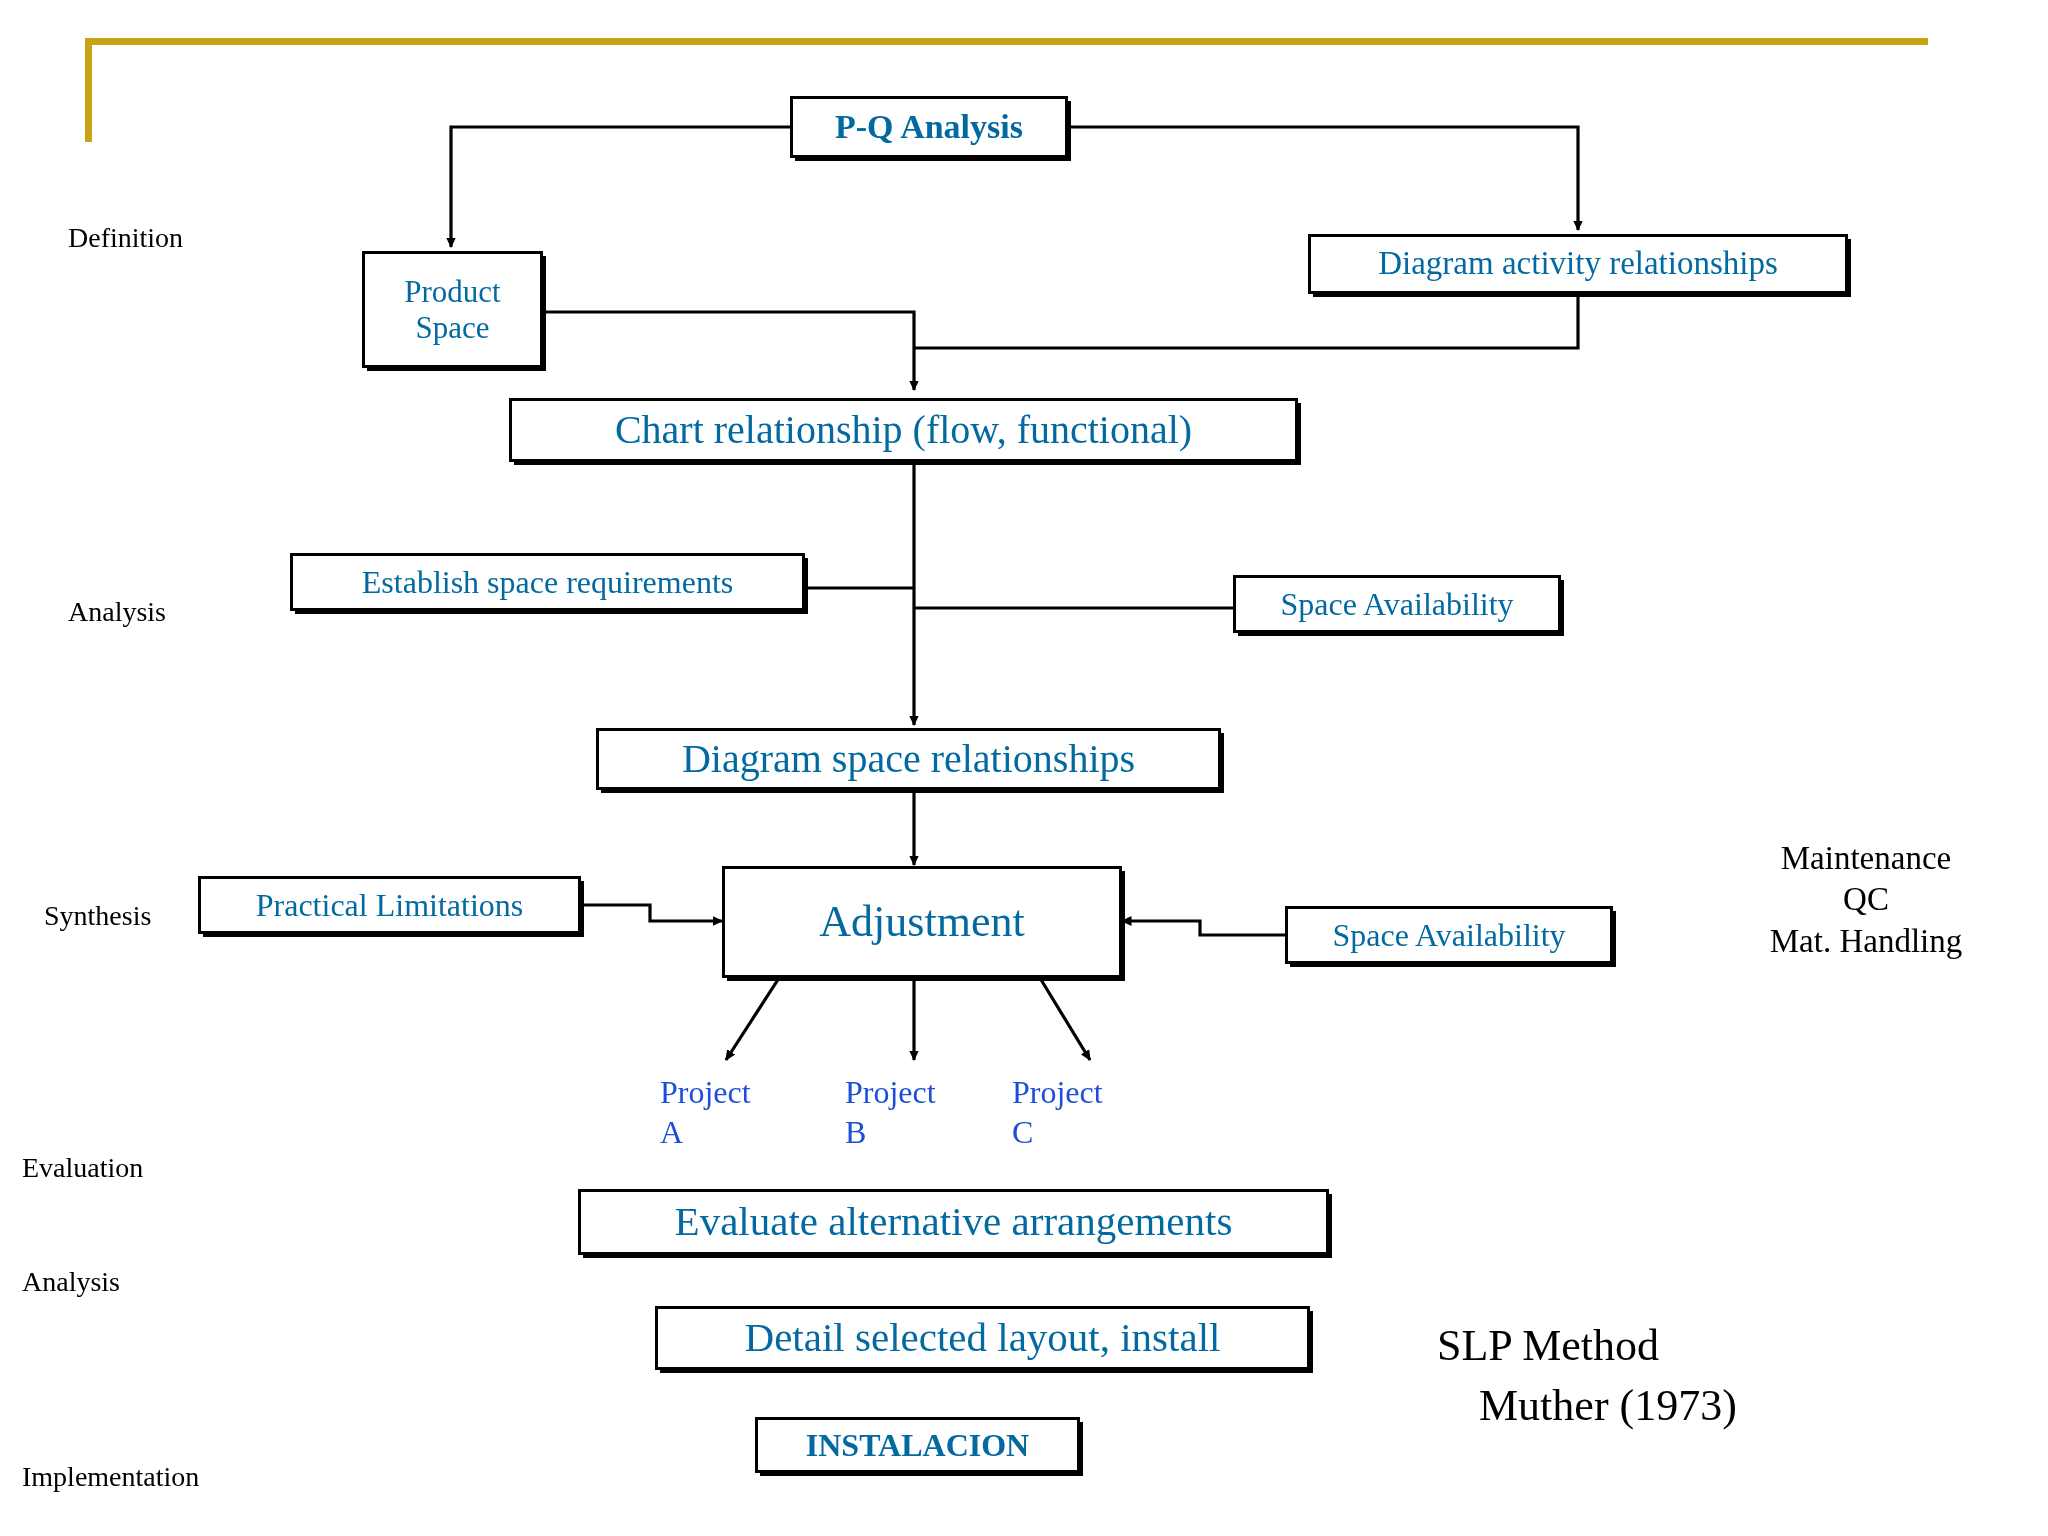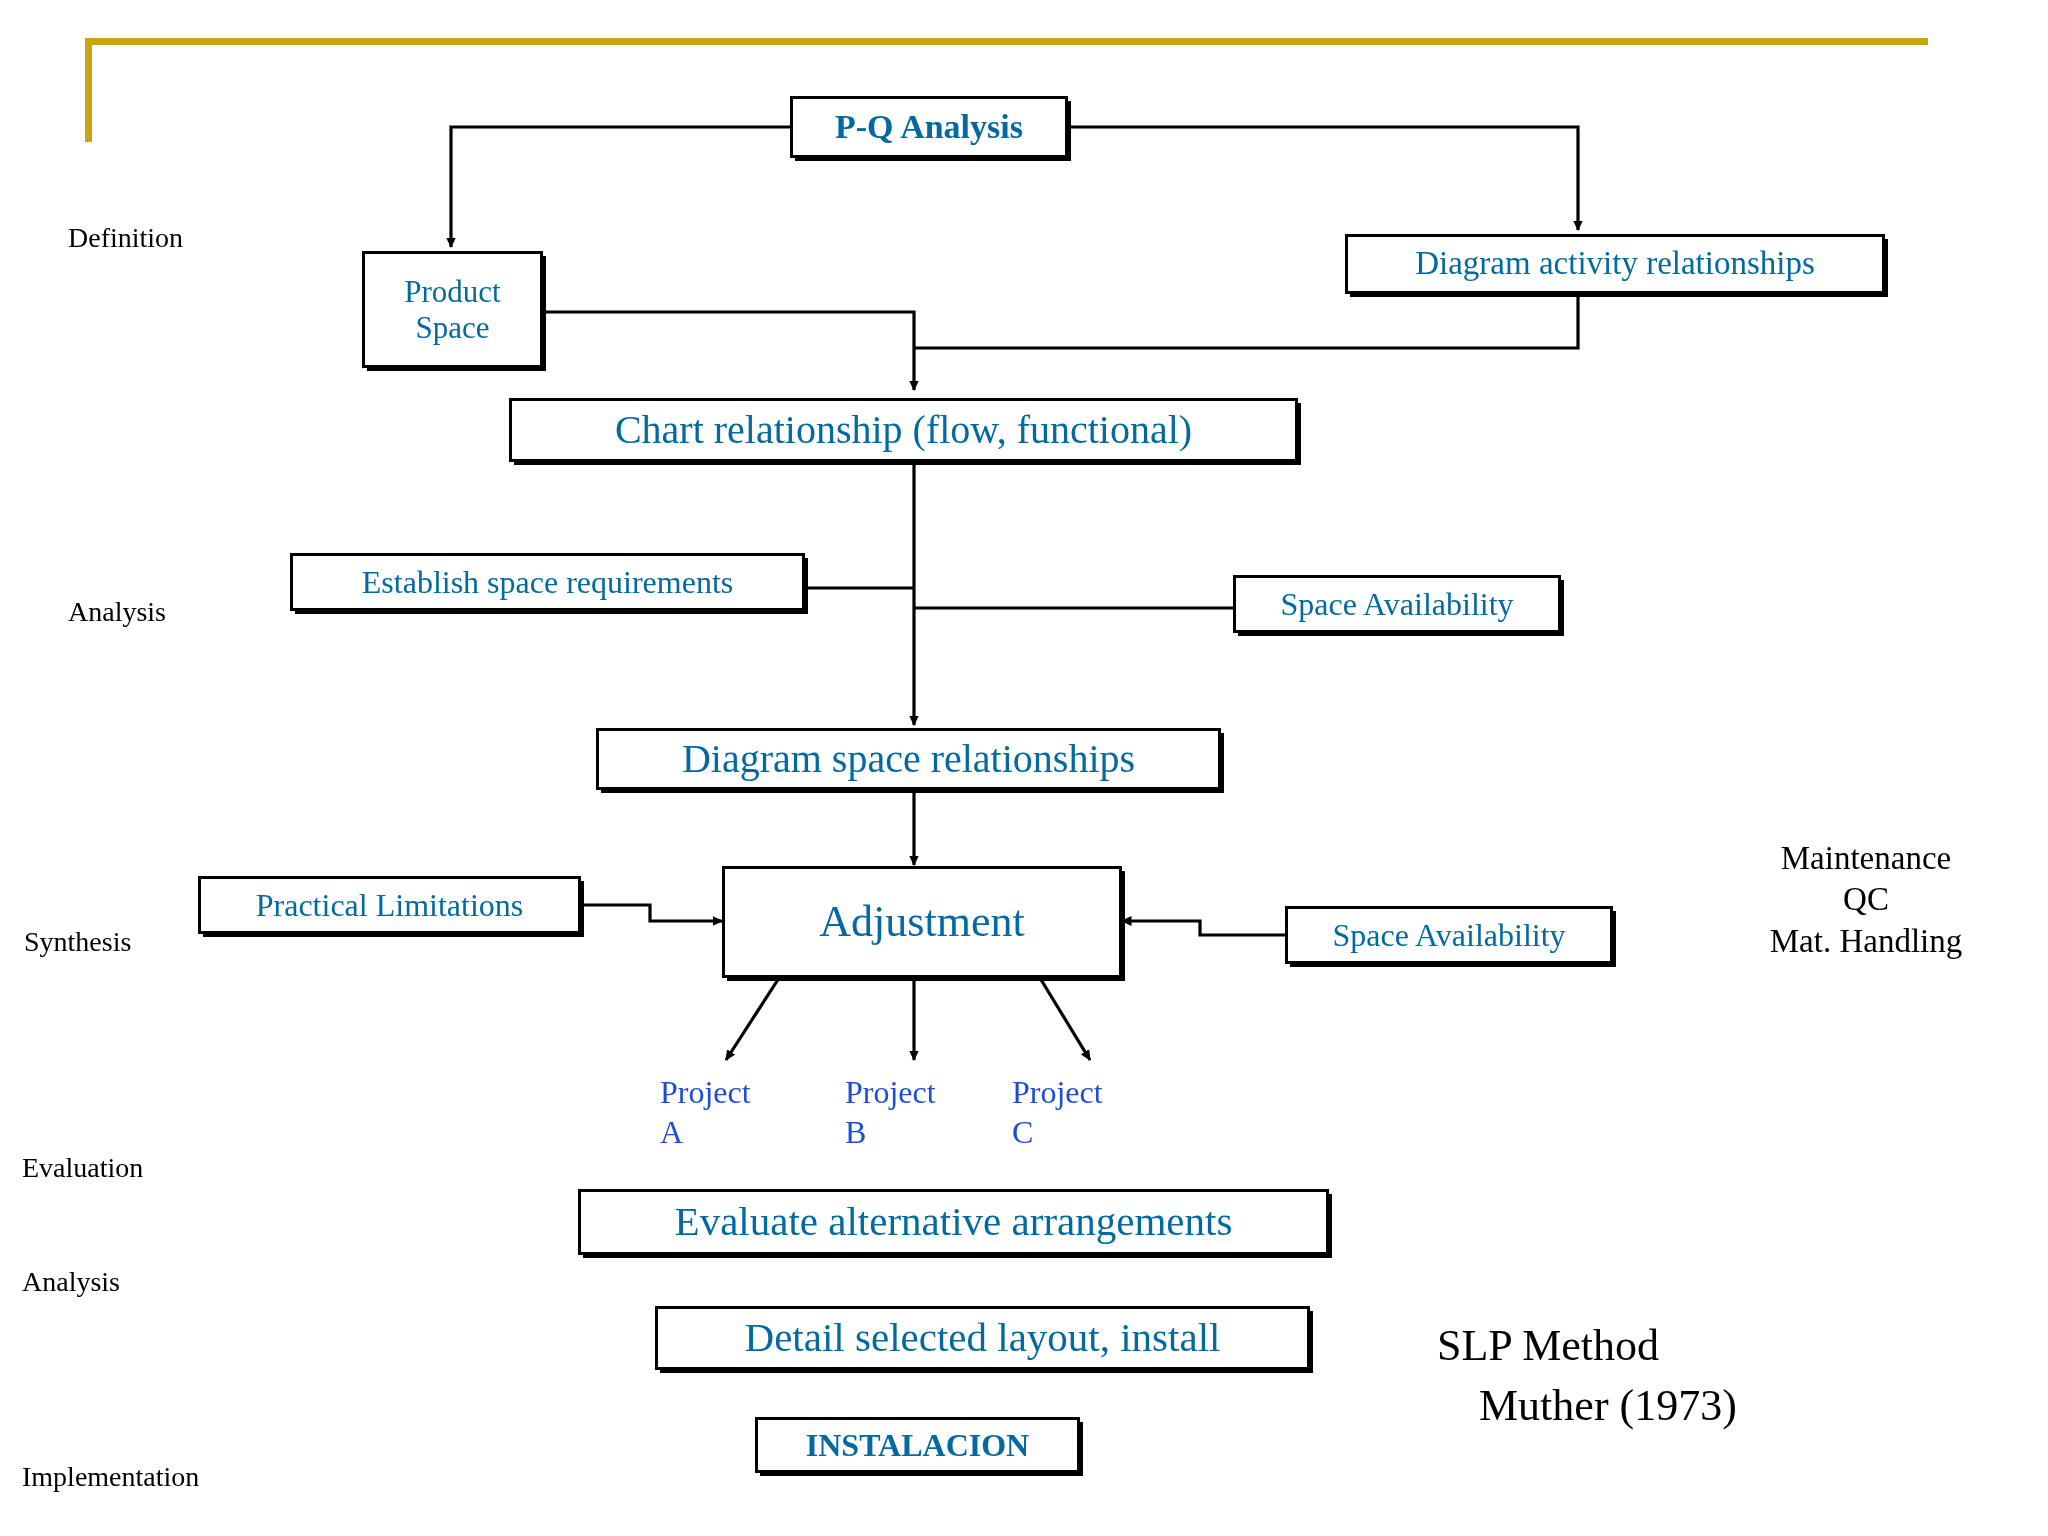--- a/index.html
+++ b/index.html
@@ -110,35 +110,35 @@
       <path d="M 779,978 L 726,1060" marker-end="url(#arrowhead)"></path>
 
       <path d="M 914,978 L 914,1060" marker-end="url(#arrowhead)"></path>
 
       <path d="M 1040,978 L 1090,1060" marker-end="url(#arrowhead)"></path>
     </g>
   </svg>
 
   <div class="stage-label" style="left:68px; top:222px;">Definition</div>
   <div class="stage-label" style="left:68px; top:596px;">Analysis</div>
-  <div class="stage-label" style="left:24px; top:900px;margin-top:26px;">Synthesis</div>
+  <div class="stage-label" style="left:44px; top:900px;">Synthesis</div>
   <div class="stage-label" style="left:22px; top:1152px;">Evaluation</div>
   <div class="stage-label" style="left:22px; top:1266px;">Analysis</div>
   <div class="stage-label" style="left:22px; top:1461px;">Implementation</div>
 
   <div class="node shadowed" style="left:790px; top:96px; width:278px; height:62px; font-size:34px;">
     <span class="node-label bold">P-Q Analysis</span>
   </div>
 
   <div class="node shadowed" style="left:362px; top:251px; width:181px; height:117px; font-size:31px; white-space:pre-line;">
     <span class="node-label">Product
 Space</span>
   </div>
 
-  <div class="node shadowed" style="left:1345px; top:234px; width:540px; height:60px; font-size:33px;">
+  <div class="node shadowed" style="left:1308px; top:234px; width:540px; height:60px; font-size:33px;">
     <span class="node-label">Diagram activity relationships</span>
   </div>
 
   <div class="node shadowed" style="left:509px; top:398px; width:789px; height:64px; font-size:40px;">
     <span class="node-label">Chart relationship (flow, functional)</span>
   </div>
 
   <div class="node shadowed" style="left:290px; top:553px; width:515px; height:58px; font-size:32px;">
     <span class="node-label">Establish space requirements</span>
   </div>

